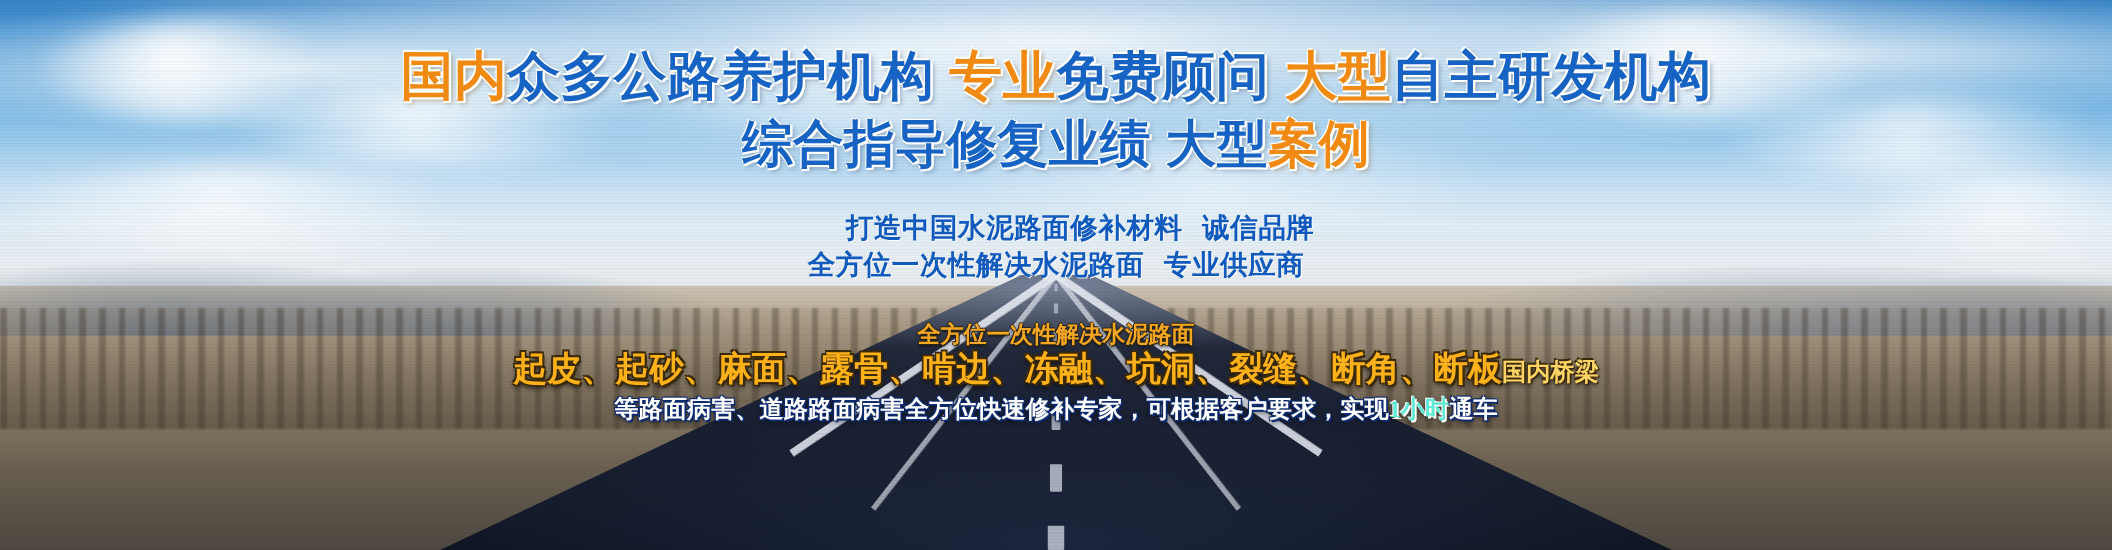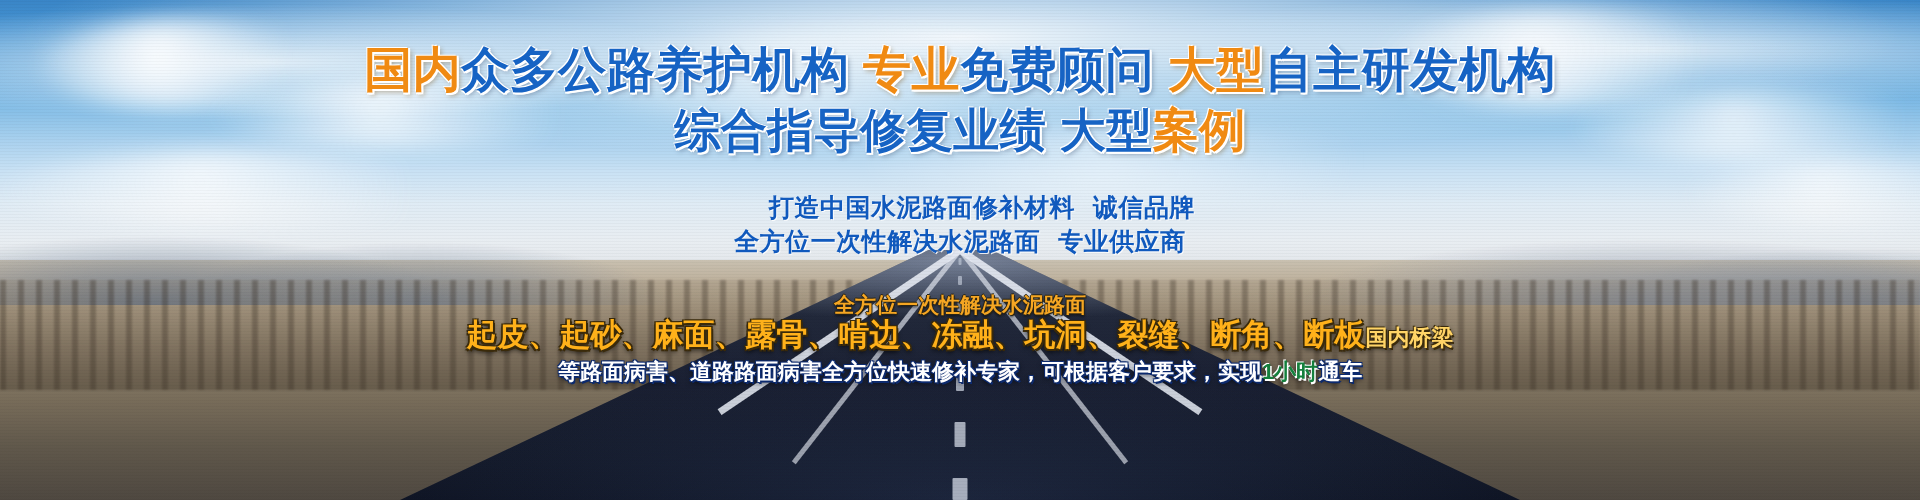--- a/index.html
+++ b/index.html
@@ -246,25 +246,26 @@
     white-space: nowrap;
     color: #ffffff;
     text-shadow:
       1.5px 1.5px 0 #0c2a6e,
       -1px -1px 0 #0c2a6e,
       1px -1px 0 #0c2a6e,
       -1px 1px 0 #0c2a6e,
       0 2px 5px rgba(0,0,0,0.8);
   }
   .rb-line3 .hot {
-    color: #15803d;
+    color: #5eead4;
     text-shadow:
       1.5px 1.5px 0 #ffffff,
       -1px -1px 0 #ffffff,
       0 2px 5px rgba(0,0,0,0.8);
+    font-family: Liberation Serif, serif;
   }
 </style>
 </head>
 <body>
 
 <div id="banner">
 
   <div class="bg-layer">
     <div class="sky"></div>
     <div class="cloud c1"></div>

